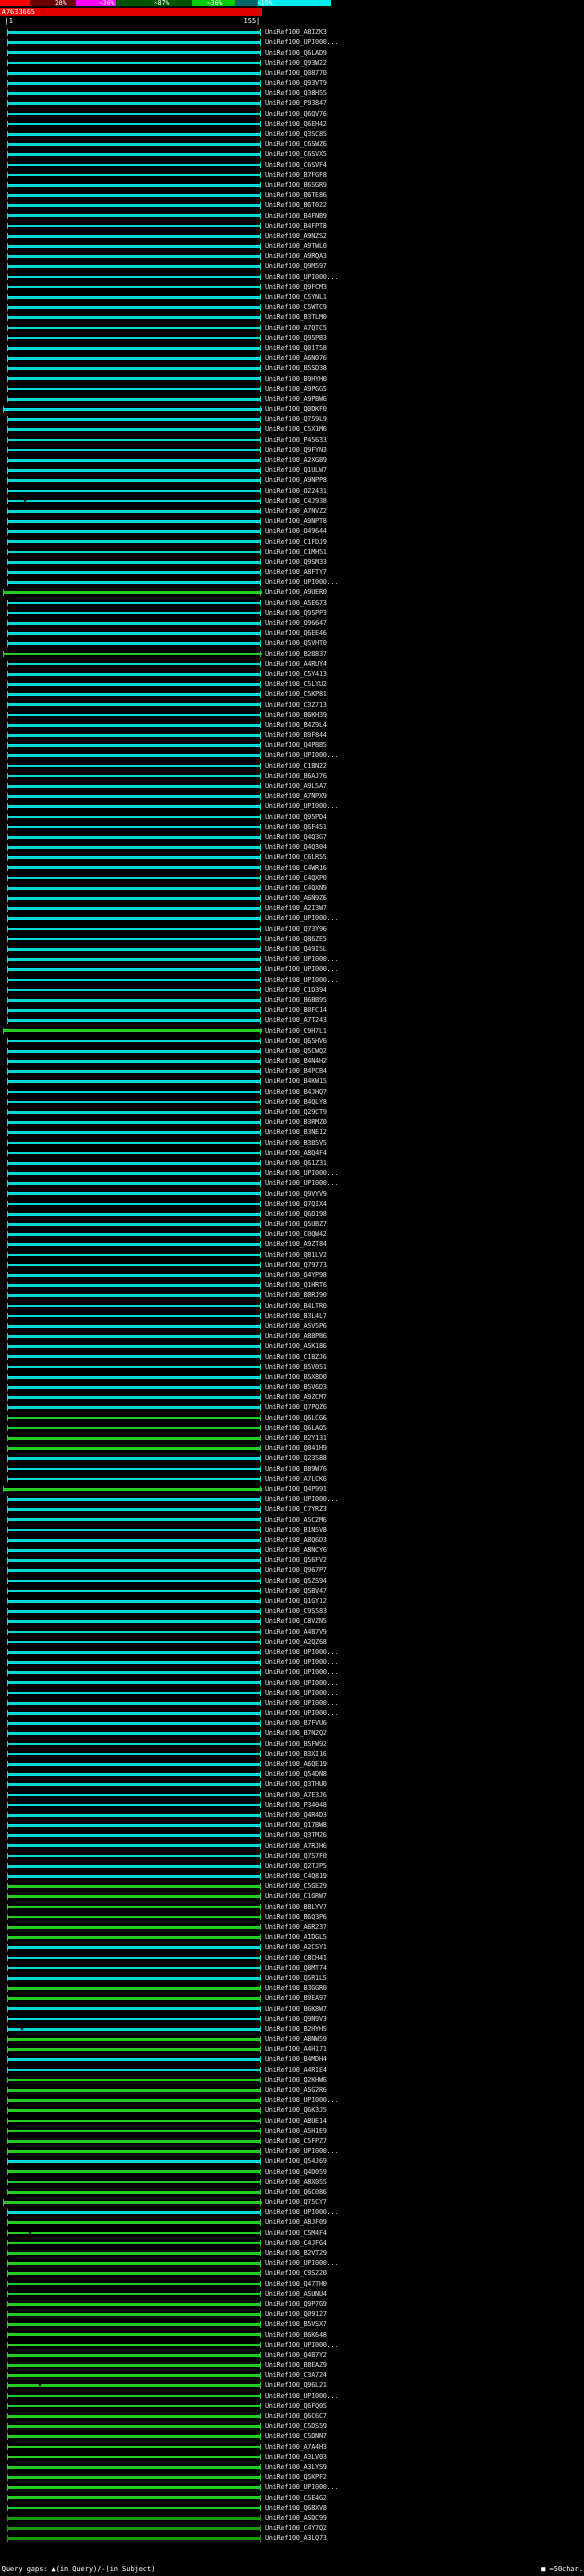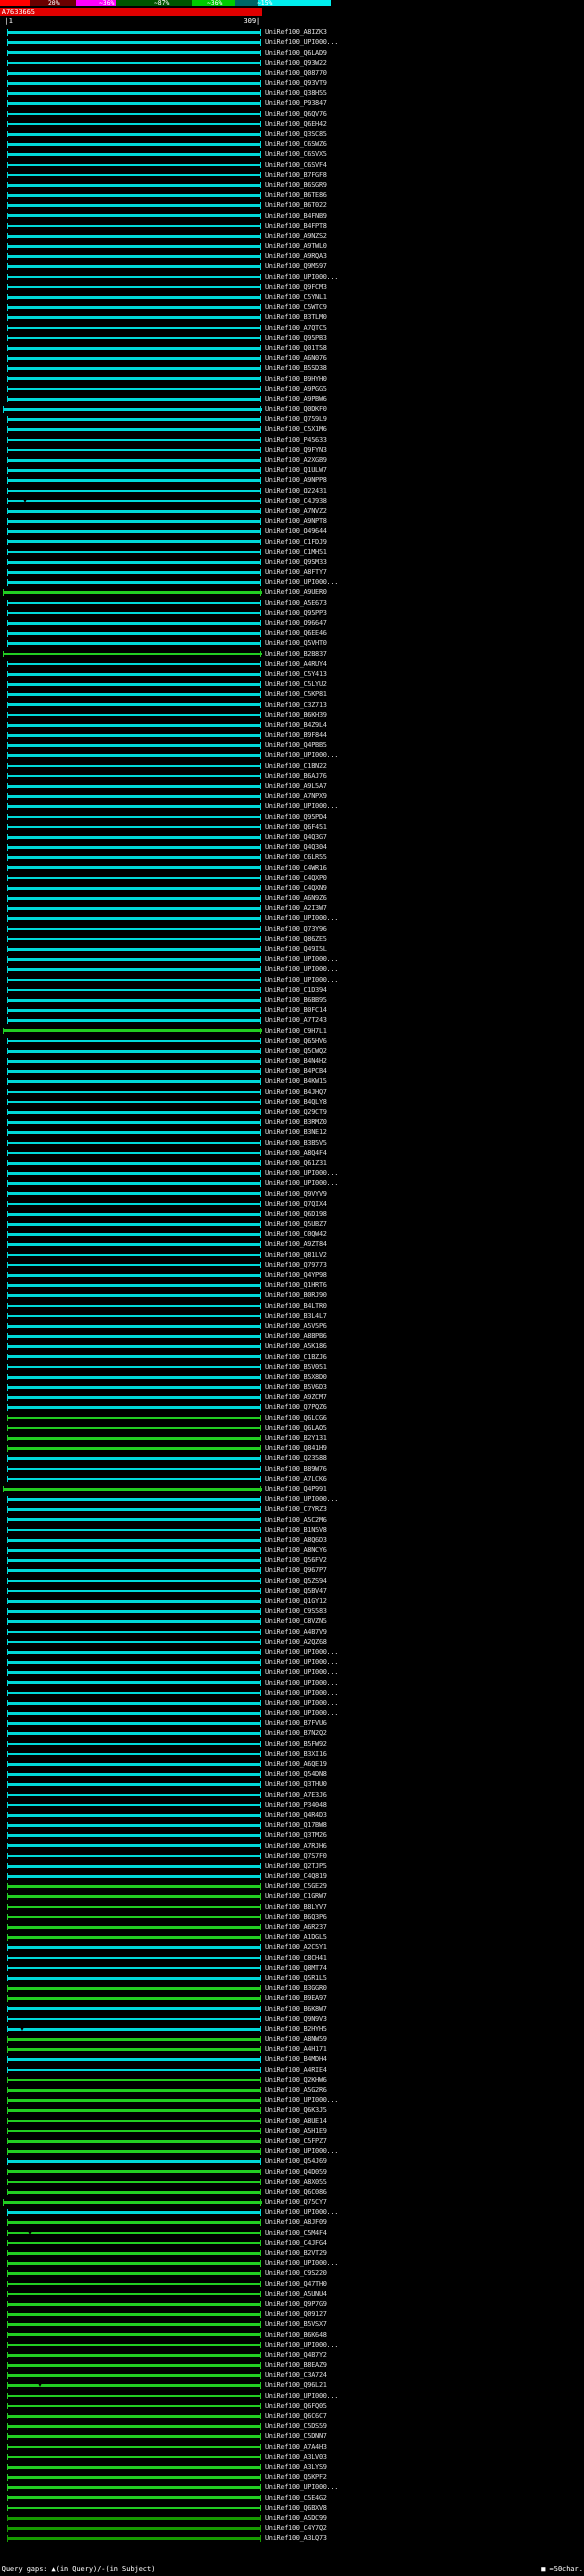--- a/index.html
+++ b/index.html
@@ -5,21 +5,21 @@
   html,body{margin:0;padding:0;}
   body{
     width:585px;height:2576px;background:#000;overflow:hidden;position:relative;
     font-family:"DejaVu Sans Mono","Liberation Mono",monospace;color:#e8e8e8;
   }
   .page{position:relative;width:585px;height:2576px;}
   
   .scale{position:relative;height:7.3px;width:585px;}
   .scale-bar{position:absolute;left:0;top:0;height:6.4px;width:331px;}
   .scale-label{position:absolute;top:0;font-size:6.4px;line-height:7.3px;color:#fff;white-space:nowrap;}
-  .sl0{left:48px}.sl1{left:99px}.sl2{left:154px}.sl3{left:207px}.sl4{left:257px}
+  .sl0{left:55px}.sl1{left:99px}.sl2{left:154px}.sl3{left:207px}.sl4{left:257px}
   
   .query-row{position:relative;margin-top:0.9px;height:8.2px;width:262px;background:#e00000;}
   .query-row span{position:absolute;left:1.8px;top:0;font-size:6.9px;line-height:8.2px;color:#fff;}
   
   .ruler{position:relative;height:11px;width:262px;font-size:6.9px;line-height:11px;color:#fff;}
   .r-start{position:absolute;left:4.6px;top:0;}
   .r-end{position:absolute;right:1.8px;top:0;}
   
   .rows{position:relative;width:585px;}
   .row{position:relative;height:10.2px;width:585px;}
@@ -45,21 +45,21 @@
     <span class="scale-label sl3">~36%</span>
     <span class="scale-label sl4">~15%</span>
   </div>
 
   <div class="query-row">
     <span>A7633665</span>
   </div>
 
   <div class="ruler">
     <span class="r-start">|1</span>
-    <span class="r-end">309|</span>
+    <span class="r-end">155|</span>
   </div>
 
   <div class="rows">
       <div class="row">
     <span class="tick" style="left: 7.3px; background: rgb(0, 217, 217);"></span>
     <span class="bar" style="left: 7.3px; width: 254px; background: rgb(0, 217, 217);"></span>
     <span class="tick" style="left: 260px; background: rgb(0, 217, 217);"></span>
 
     <span class="label">UniRef100_A8IZK3</span>
   </div>

